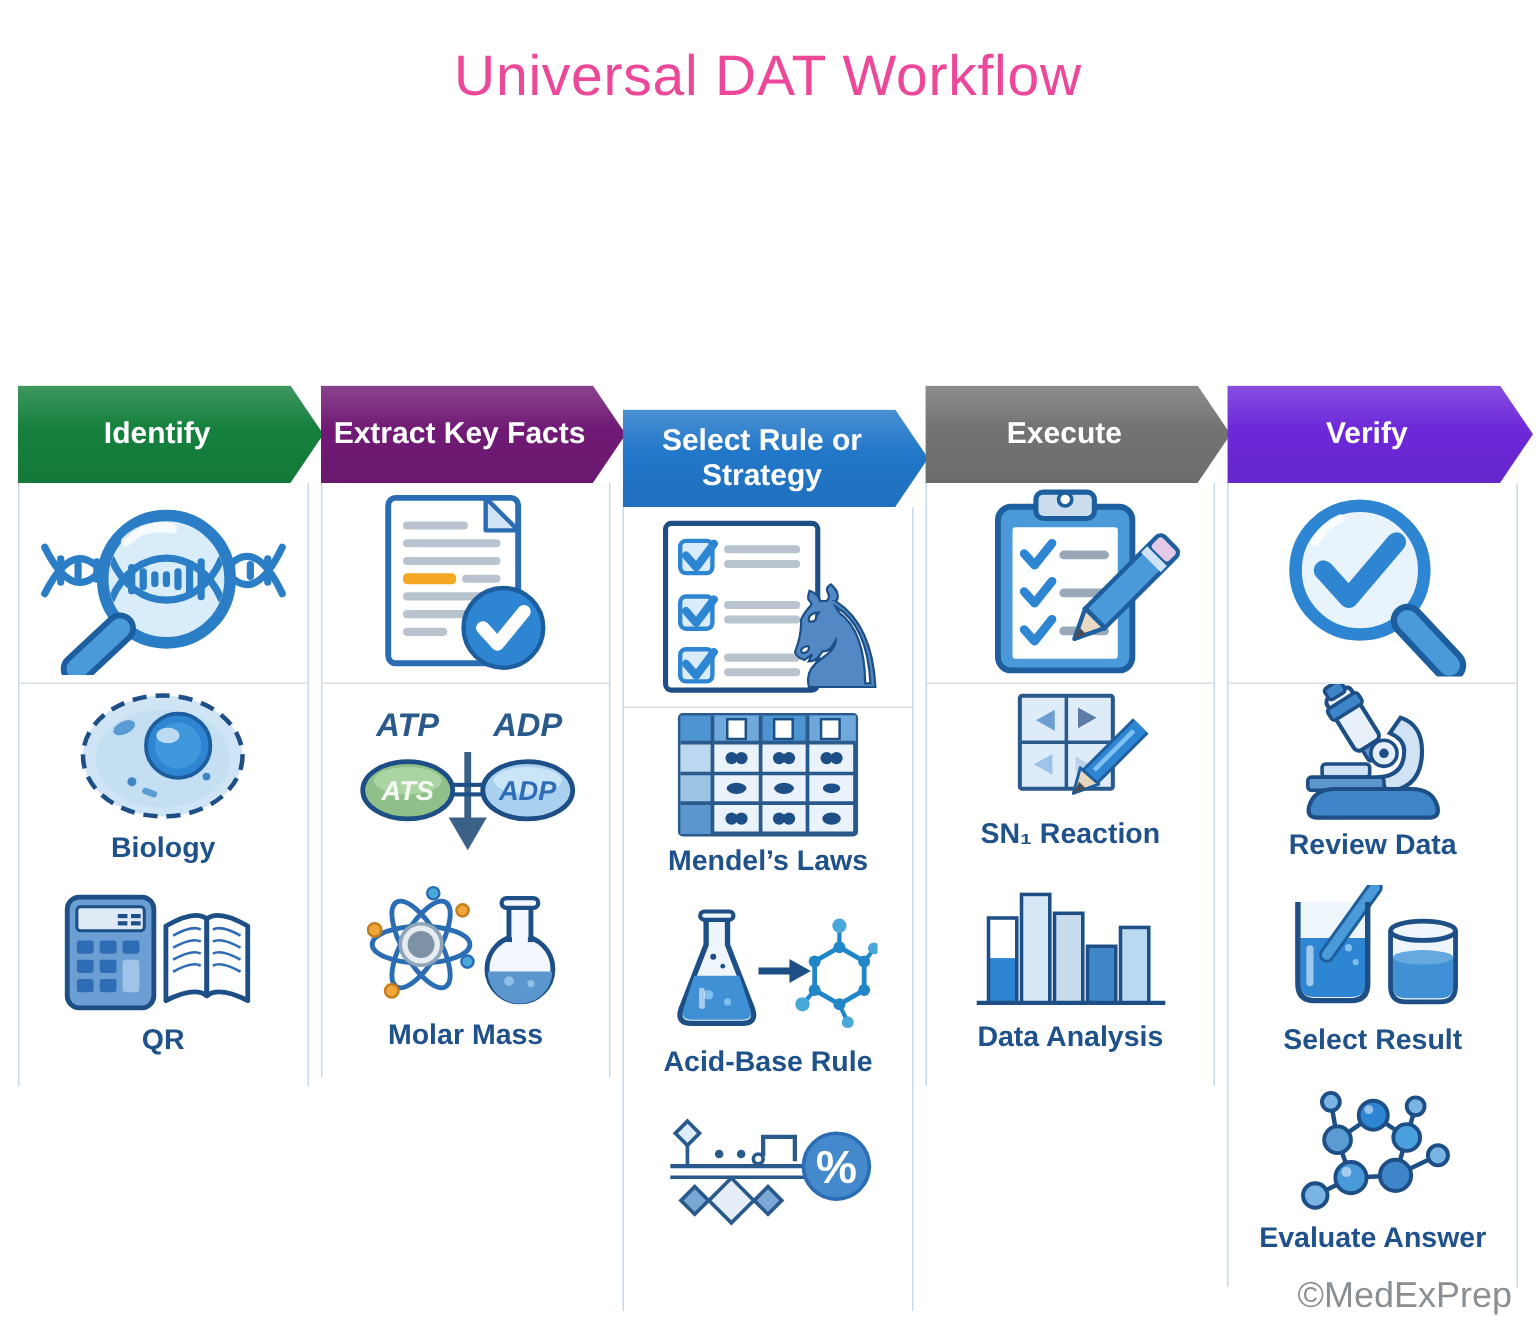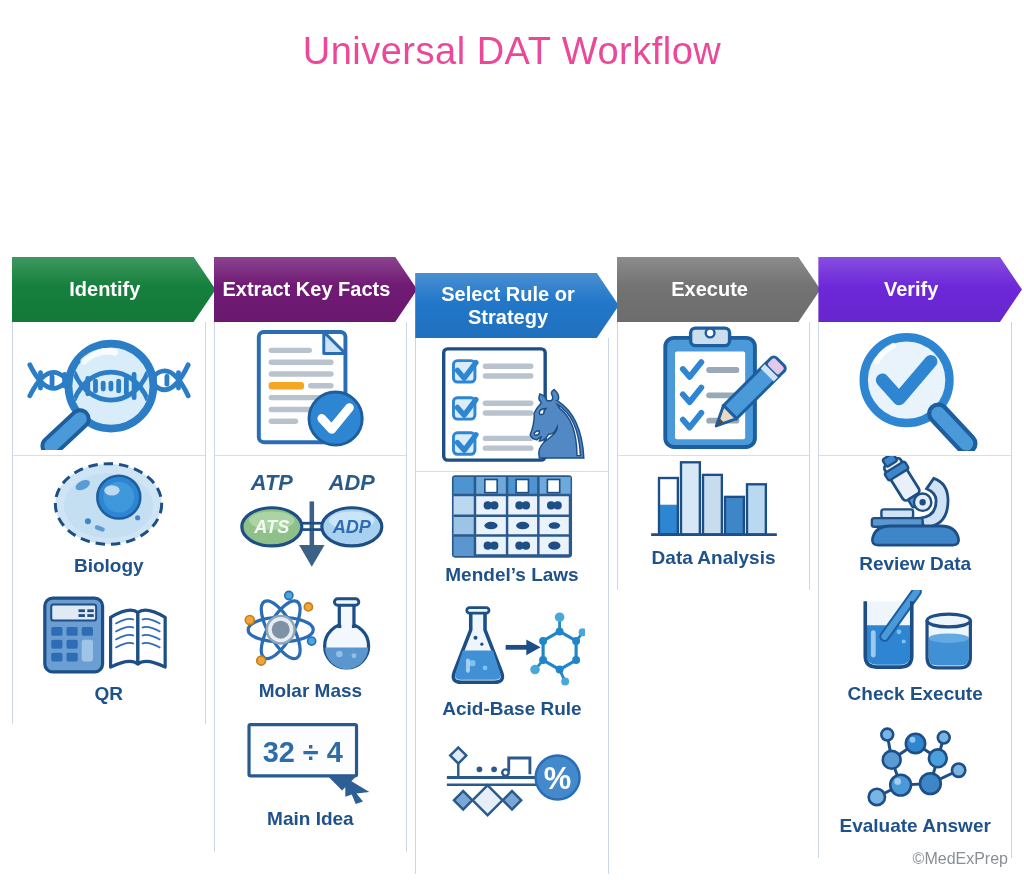--- a/index.html
+++ b/index.html
@@ -16,21 +16,21 @@
        background:linear-gradient(180deg,rgba(255,255,255,.18),rgba(255,255,255,0) 45%,rgba(0,0,0,.06));}
   .hdr span{color:#fff;font-size:20px;font-weight:bold;text-align:center;line-height:1.12;
        padding:0 26px 0 8px;position:relative;z-index:1;}
   .colbody{border-left:1.5px solid #c9d8e8;border-right:1.5px solid #c9d8e8;}
   .row{display:flex;flex-direction:column;align-items:center;}
   .r1{height:133px;justify-content:center;border-bottom:1px solid #d9dfe6;}
   .rr{height:128px;justify-content:flex-start;padding-bottom:6px;}
   .rr.center{justify-content:center;padding-bottom:0;font-style:italic;}
   .lbl{color:#1f518a;font-size:19px;font-weight:600;margin-top:3px;white-space:nowrap;}
   .ic{display:block;}
-  .copyright{position:absolute;top:850px;right:16px;font-size:16px;color:#8a8f94;}
+  .copyright{position:absolute;top:850px;right:16px;font-size:24px;color:#8a8f94;}
 </style>
 </head>
 <body>
 
 <div class="title">Universal DAT Workflow</div>
 
 <div class="board">
 
   <div class="col">
     <div class="hdr" style="background: #15803d;">
@@ -187,29 +187,20 @@
           <rect x="122" y="24" width="18" height="28" fill="#f2f8fd" stroke="#1d4f86" stroke-width="4"></rect>
           <rect x="124.5" y="46" width="13" height="12" fill="#f2f8fd"></rect>
           <rect x="116" y="18" width="30" height="8" rx="4" fill="#f2f8fd" stroke="#1d4f86" stroke-width="3.5"></rect>
           <path d="M104.5,78 A26.5,26.5 0 0 0 157.5,78 Z" fill="#5b96cf"></path>
           <circle cx="122" cy="86" r="4" fill="#8fc0e8"></circle>
             <circle cx="140" cy="88" r="3" fill="#8fc0e8"></circle>
         </svg>
         <span class="lbl">Molar Mass</span>
       </div>
 
-      <div class="row rr">
-        <svg class="ic" width="138" height="87" viewBox="0 0 172 108">
-          <rect x="10" y="8" width="134" height="64" rx="2" fill="#fcfdff" stroke="#2a5a8c" stroke-width="4"></rect>
-          <text x="77" y="55" font-size="36" font-weight="bold" fill="#2e6da8" text-anchor="middle">32 ÷ 4</text>
-          <polygon points="108,72 144,72 126,90" fill="#2e5f94"></polygon>
-          <polygon points="130,74 160,92 144,94 152,104 143,107 138,95 130,98" fill="#2e5f94"></polygon>
-        </svg>
-        <span class="lbl">Main Idea</span>
-      </div>
     </div>
   </div>
 
   <div class="col">
     <div class="hdr" style="background: rgb(34, 119, 201); margin-top: 16px;">
       <span>Select Rule or Strategy</span>
     </div>
     <div class="colbody">
 
       <div class="row r1">
@@ -352,20 +343,37 @@
             <rect x="95" y="30" width="19" height="62" fill="#4a9ada" stroke="#1d5e9e" stroke-width="3"></rect>
             <rect x="95" y="19" width="19" height="13" rx="4" fill="#e3c8e8" stroke="#1d5e9e" stroke-width="3"></rect>
             <rect x="95" y="32" width="19" height="6" fill="#cfe3f4"></rect>
             <polygon points="95,92 114,92 104.5,112" fill="#ead9c2" stroke="#1d5e9e" stroke-width="3" stroke-linejoin="round"></polygon>
             <polygon points="101,104 108,104 104.5,112" fill="#4a4f58"></polygon>
           </g>
         </svg>
       </div>
 
 
+      <div class="row rr">
+        <svg class="ic" width="124" height="87" viewBox="0 0 160 112">
+          <rect x="36" y="10" width="80" height="80" rx="2" fill="#ddecf8" stroke="#2a5a8c" stroke-width="3.5"></rect>
+          <line x1="76" y1="10" x2="76" y2="90" stroke="#2a5a8c" stroke-width="3"></line>
+          <line x1="36" y1="50" x2="116" y2="50" stroke="#2a5a8c" stroke-width="3"></line>
+          <polygon points="66,22 66,40 50,31" fill="#6b9fd4"></polygon>
+          <polygon points="86,20 86,38 102,29" fill="#5c7ca8"></polygon>
+          <polygon points="64,60 64,78 48,69" fill="#9cc4e8"></polygon>
+          <polygon points="84,62 84,76 96,69" fill="#b8d0e8"></polygon>
+          <line x1="92" y1="84" x2="140" y2="36" stroke="#1d5e9e" stroke-width="19"></line>
+          <line x1="92" y1="84" x2="140" y2="36" stroke="#2e86d3" stroke-width="14"></line>
+          <line x1="100" y1="74" x2="134" y2="40" stroke="#7ec0f0" stroke-width="4"></line>
+          <polygon points="82,94 88,72 104,86" fill="#e6d6c0" stroke="#1d5e9e" stroke-width="2.5" stroke-linejoin="round"></polygon>
+          <polygon points="82,94 87,84 93,90" fill="#474f5a"></polygon>
+        </svg>
+        <span class="lbl">SN₁ Reaction</span>
+      </div>
 
       <div class="row rr">
         <svg class="ic" width="132" height="88" viewBox="0 0 168 112">
           <rect x="14" y="62" width="24" height="38" fill="#2e86d3"></rect>
           <rect x="14" y="28" width="24" height="72" fill="none" stroke="#1d4f86" stroke-width="3"></rect>
           <rect x="42" y="8" width="24" height="92" fill="#d6e7f5" stroke="#1d4f86" stroke-width="3"></rect>
           <rect x="70" y="24" width="24" height="76" fill="#c8dcee" stroke="#1d4f86" stroke-width="3"></rect>
           <rect x="98" y="52" width="24" height="48" fill="#3f86c8" stroke="#1d4f86" stroke-width="3"></rect>
           <rect x="126" y="36" width="24" height="64" fill="#b9d9f1" stroke="#1d4f86" stroke-width="3"></rect>
           <line x1="4" y1="100" x2="164" y2="100" stroke="#1d4f86" stroke-width="3.5"></line>
@@ -418,21 +426,21 @@
           <path d="M24,14 L24,82 Q24,96 38,96 H68 Q82,96 82,82 L82,14" fill="none" stroke="#1d4f86" stroke-width="4.5"></path>
           <rect x="31" y="50" width="6" height="34" rx="3" fill="#ffffff" opacity=".55"></rect>
           <circle cx="66" cy="52" r="3" fill="#7ec0f0"></circle>
             <circle cx="72" cy="64" r="2.5" fill="#7ec0f0"></circle>
           <path d="M101,38 L101,84 Q101,97 114,97 H142 Q155,97 155,84 L155,38 Z" fill="#eef6fc"></path>
           <path d="M103,60 L103,84 Q103,94 114,94 H142 Q153,94 153,84 L153,60 Z" fill="#3f90d5"></path>
           <ellipse cx="128" cy="60" rx="25" ry="6" fill="#64a9e0"></ellipse>
           <path d="M101,38 L101,84 Q101,97 114,97 H142 Q155,97 155,84 L155,38" fill="none" stroke="#1d4f86" stroke-width="4"></path>
           <ellipse cx="128" cy="38" rx="27" ry="8" fill="#eef6fc" stroke="#1d4f86" stroke-width="4"></ellipse>
         </svg>
-        <span class="lbl">Check Execute</span>
+        <span class="lbl">Select Result</span>
       </div>
 
       <div class="row rr">
         <svg class="ic" width="113" height="88" viewBox="0 0 152 118">
           <g stroke="#1d4f86" stroke-width="4">
             <line x1="76" y1="26" x2="106" y2="46"></line>
               <line x1="106" y1="46" x2="96" y2="80"></line>
             <line x1="96" y1="80" x2="56" y2="82"></line>
               <line x1="56" y1="82" x2="44" y2="48"></line>
             <line x1="44" y1="48" x2="76" y2="26"></line>

